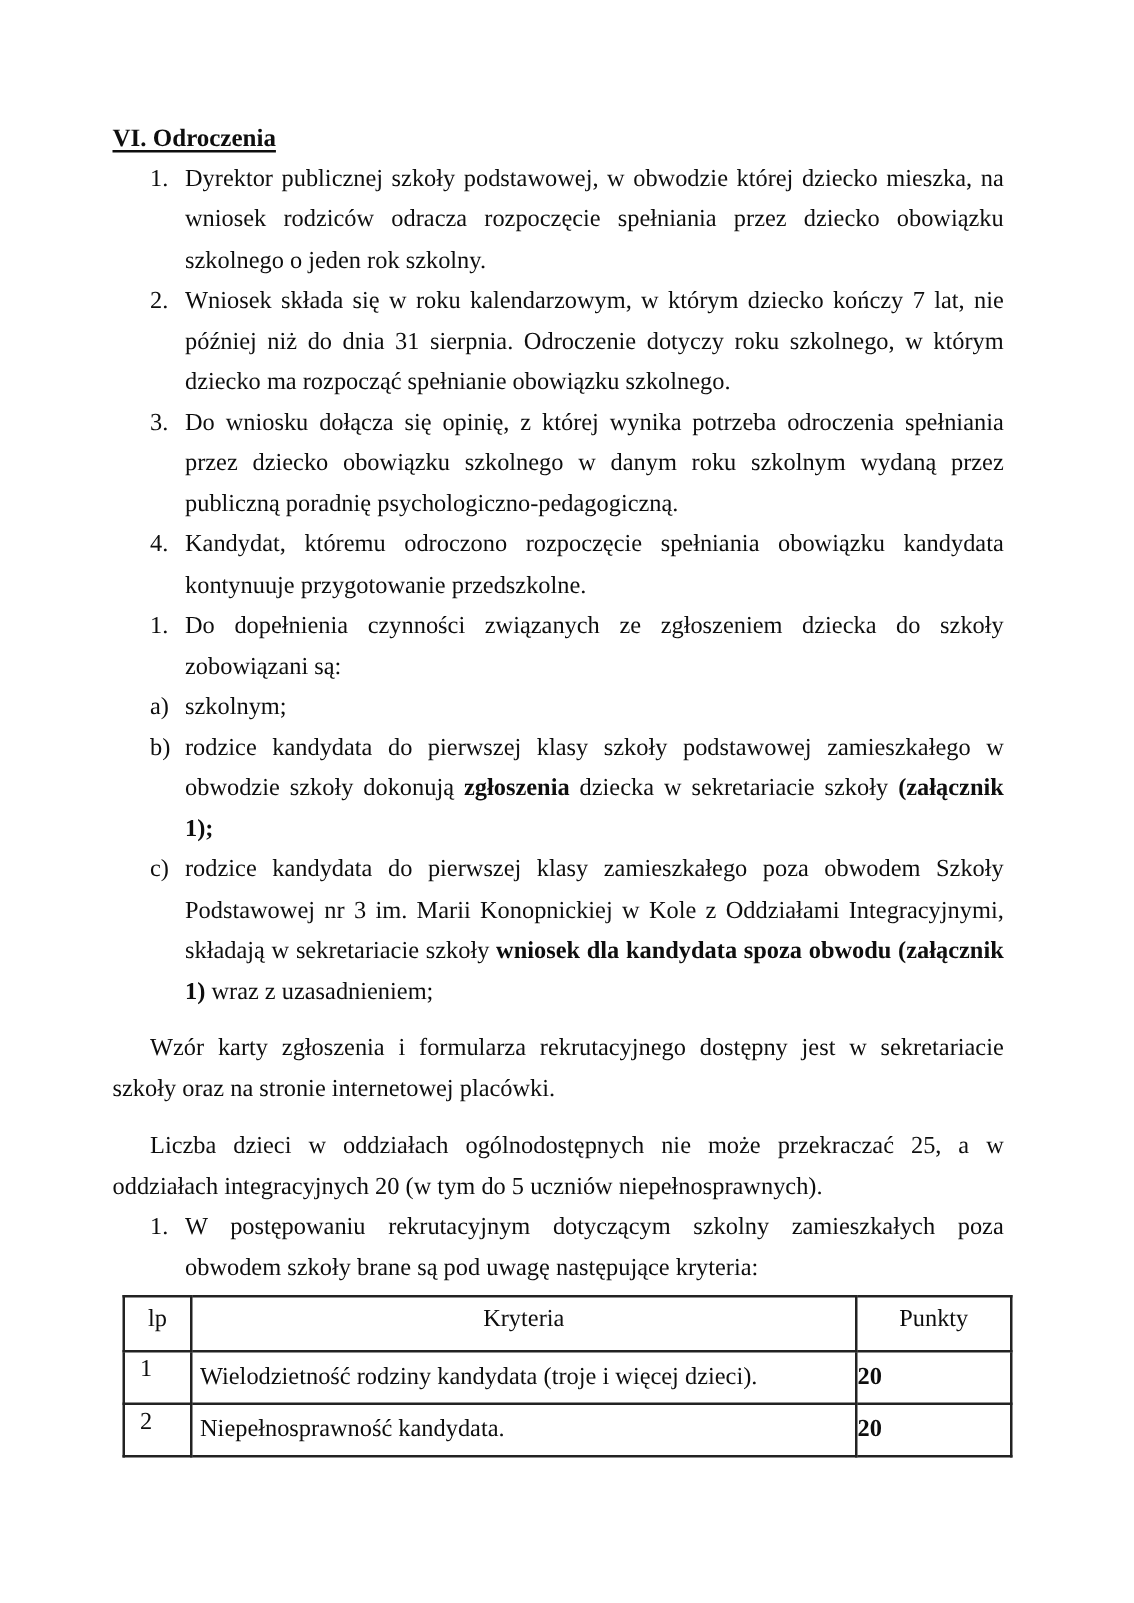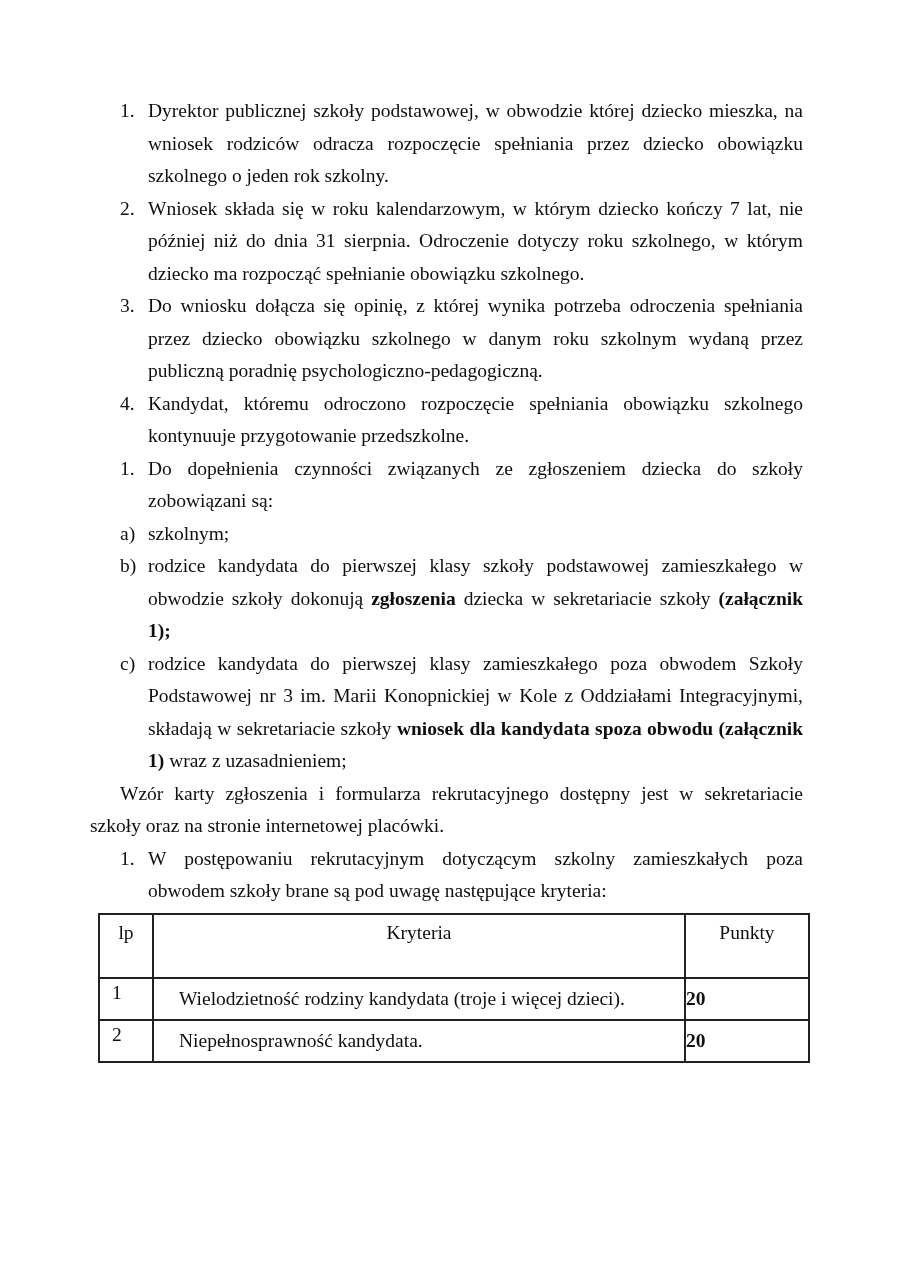--- a/index.html
+++ b/index.html
@@ -15,61 +15,62 @@
   .heading .u {
     text-decoration:underline;
     text-decoration-thickness:2px;
     text-underline-offset:3px;
   }
 
   .li { display:flex; font-size:19.5px; line-height:32.5px; }
   .li .marker { flex:0 0 28px; margin-left:30px; }
   .li .li-text { flex:1; text-align:justify; }
 
-  .para { font-size:19.5px; line-height:32.5px; text-align:justify; }
+  .para { font-size:19.5px; line-height:32.5px; text-align:justify;margin-top:13px; }
   .para.indent { text-indent:30px; }
 
   b { font-weight:bold; }
 
   table.crit {
     border-collapse:collapse; table-layout:fixed;
     width:710px; margin-left:8px; margin-top:5px;
     font-size:19.5px;
   }
   table.crit th, table.crit td { border:2px solid #222222; }
   table.crit thead th {
-    font-weight:normal; height:64px; vertical-align:top;
+    font-weight:normal; height:44px; vertical-align:top;
     padding-top:7px; text-align:center;
   }
   table.crit tbody td { height:42px; }
   td.c-lp { vertical-align:top; padding:3px 0 0 12px; }
-  td.c-kr { vertical-align:middle; padding-left:25px;font-family:Liberation Serif, serif; }
+  td.c-kr { vertical-align:middle; padding-left:6px;font-family:Liberation Serif, serif; }
   td.c-pt { vertical-align:middle; font-weight:bold; }
 </style>
 </head>
 <body>
 
 <div class="page">
 
+  <div class="heading"><span class="u">VI. Odroczenia</span></div>
 
   <div class="li">
     <span class="marker">1.</span>
     <div class="li-text">Dyrektor publicznej szkoły podstawowej, w obwodzie której dziecko mieszka, na wniosek rodziców odracza rozpoczęcie spełniania przez dziecko obowiązku szkolnego o jeden rok szkolny.</div>
   </div>
   <div class="li">
     <span class="marker">2.</span>
     <div class="li-text">Wniosek składa się w roku kalendarzowym, w którym dziecko kończy 7 lat, nie później niż do dnia 31 sierpnia. Odroczenie dotyczy roku szkolnego, w którym dziecko ma rozpocząć spełnianie obowiązku szkolnego.</div>
   </div>
   <div class="li">
     <span class="marker">3.</span>
     <div class="li-text">Do wniosku dołącza się opinię, z której wynika potrzeba odroczenia spełniania przez dziecko obowiązku szkolnego w danym roku szkolnym  wydaną przez publiczną poradnię psychologiczno-pedagogiczną.</div>
   </div>
   <div class="li">
     <span class="marker">4.</span>
-    <div class="li-text">Kandydat, któremu odroczono rozpoczęcie spełniania obowiązku szkolnego kontynuuje przygotowanie przedszkolne.</div>
+    <div class="li-text">Kandydat, któremu odroczono rozpoczęcie spełniania obowiązku kandydata kontynuuje przygotowanie przedszkolne.</div>
   </div>
 
 
   <div class="li">
     <span class="marker">1.</span>
     <div class="li-text">Do dopełnienia czynności związanych ze zgłoszeniem dziecka do szkoły zobowiązani są:</div>
   </div>
   <div class="li">
     <span class="marker">a)</span>
     <div class="li-text">szkolnym;</div>
@@ -77,20 +78,21 @@
   <div class="li">
     <span class="marker">b)</span>
     <div class="li-text"><span>rodzice kandydata do pierwszej klasy szkoły podstawowej zamieszkałego w obwodzie szkoły dokonują </span><b>zgłoszenia</b><span> dziecka w sekretariacie szkoły </span><b>(załącznik 1);</b></div>
   </div>
   <div class="li">
     <span class="marker">c)</span>
     <div class="li-text"><span>rodzice kandydata do pierwszej klasy zamieszkałego poza obwodem Szkoły Podstawowej nr 3 im. Marii Konopnickiej w Kole z Oddziałami Integracyjnymi, składają w sekretariacie szkoły </span><b>wniosek dla kandydata spoza obwodu (załącznik 1)</b><span> wraz z uzasadnieniem;</span></div>
   </div>
 
   <div class="para indent">Wzór  karty zgłoszenia i formularza rekrutacyjnego dostępny jest w sekretariacie szkoły oraz na stronie internetowej placówki.</div>
+  <div class="para indent">Liczba dzieci w oddziałach ogólnodostępnych  nie może przekraczać 25, a w oddziałach integracyjnych 20 (w tym do 5 uczniów niepełnosprawnych).</div>
 
 
   <div class="li">
     <span class="marker">1.</span>
     <div class="li-text">W postępowaniu rekrutacyjnym dotyczącym szkolny zamieszkałych poza obwodem szkoły brane są pod uwagę następujące kryteria:</div>
   </div>
 
   <table class="crit">
     <colgroup>
       <col style="width:54px">

